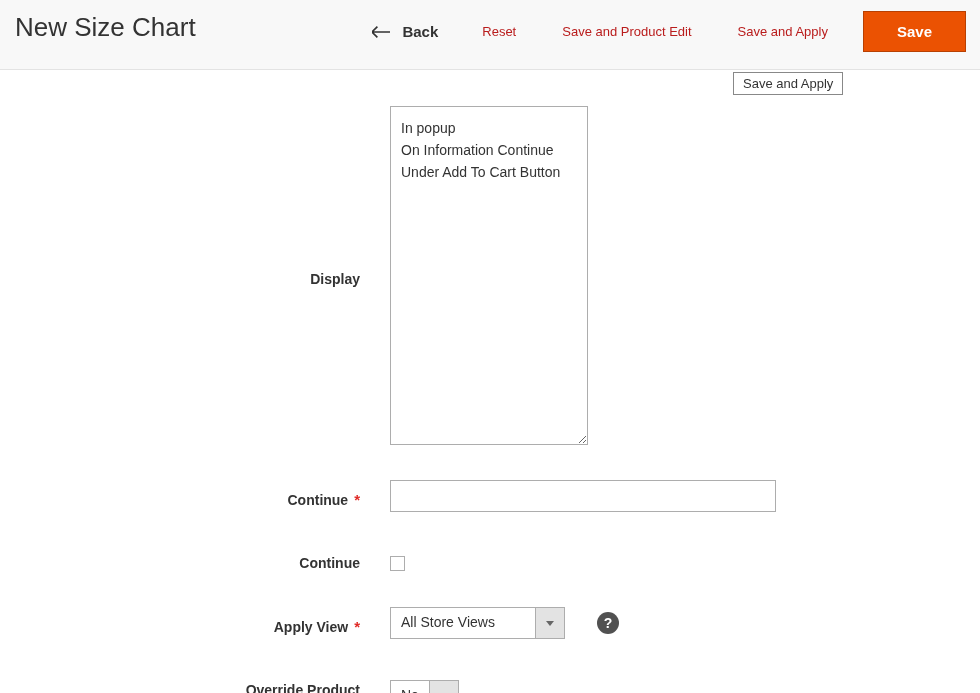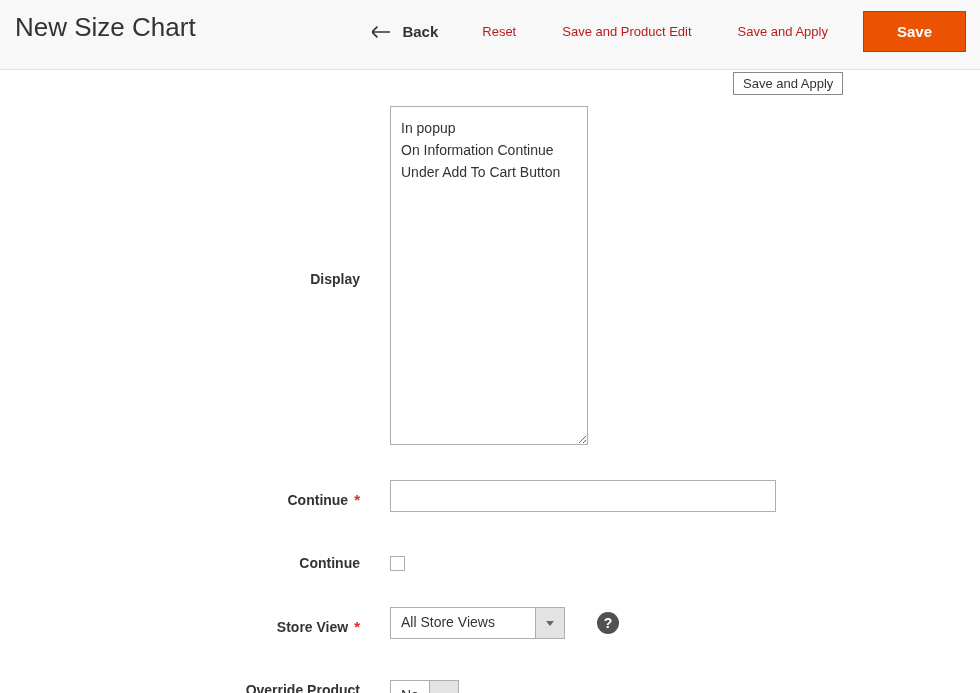--- a/index.html
+++ b/index.html
@@ -253,21 +253,21 @@
   </div>
 
   <div class="field-row">
     <div class="field-label">Continue</div>
     <div class="field-control">
       <div class="checkbox-input"></div>
     </div>
   </div>
 
   <div class="field-row">
-    <div class="field-label has-req">Store View</div>
+    <div class="field-label has-req">Apply View</div>
     <div class="field-control">
       <div class="select-wrap">
         <div class="select-box">
           <div class="select-value">All Store Views</div>
           <div class="select-btn">
             <div class="caret-down"></div>
           </div>
         </div>
         <div class="help-icon">?</div>
       </div>

